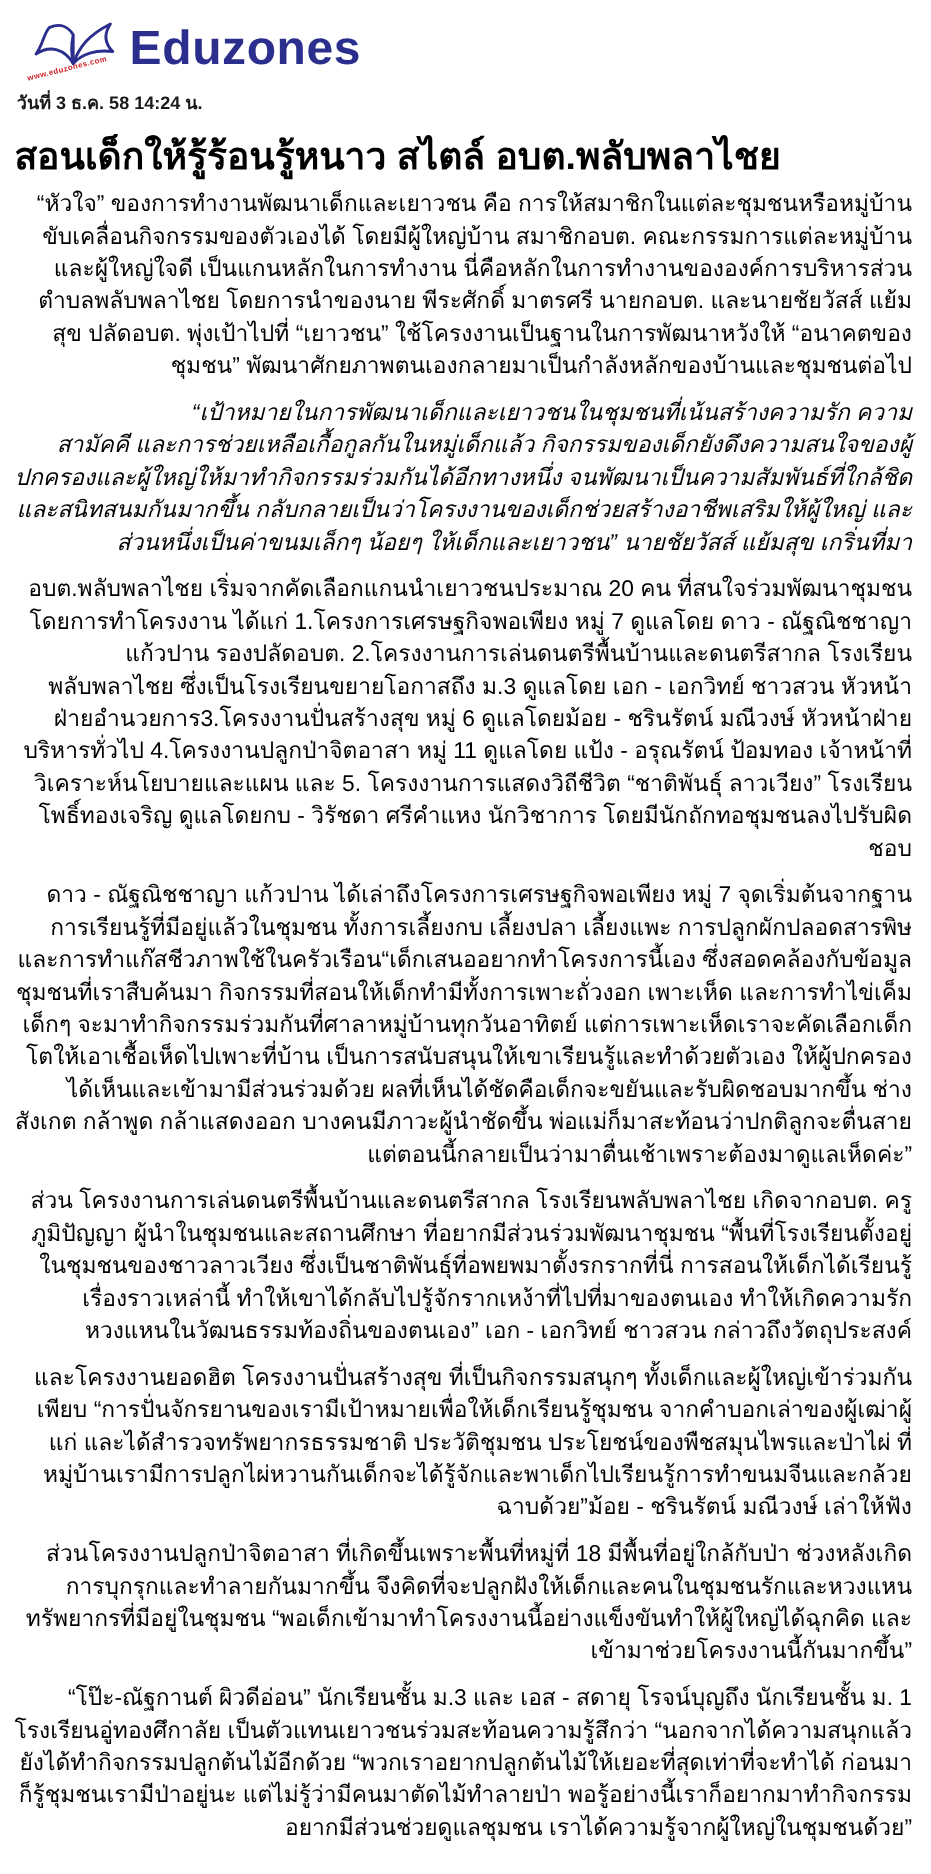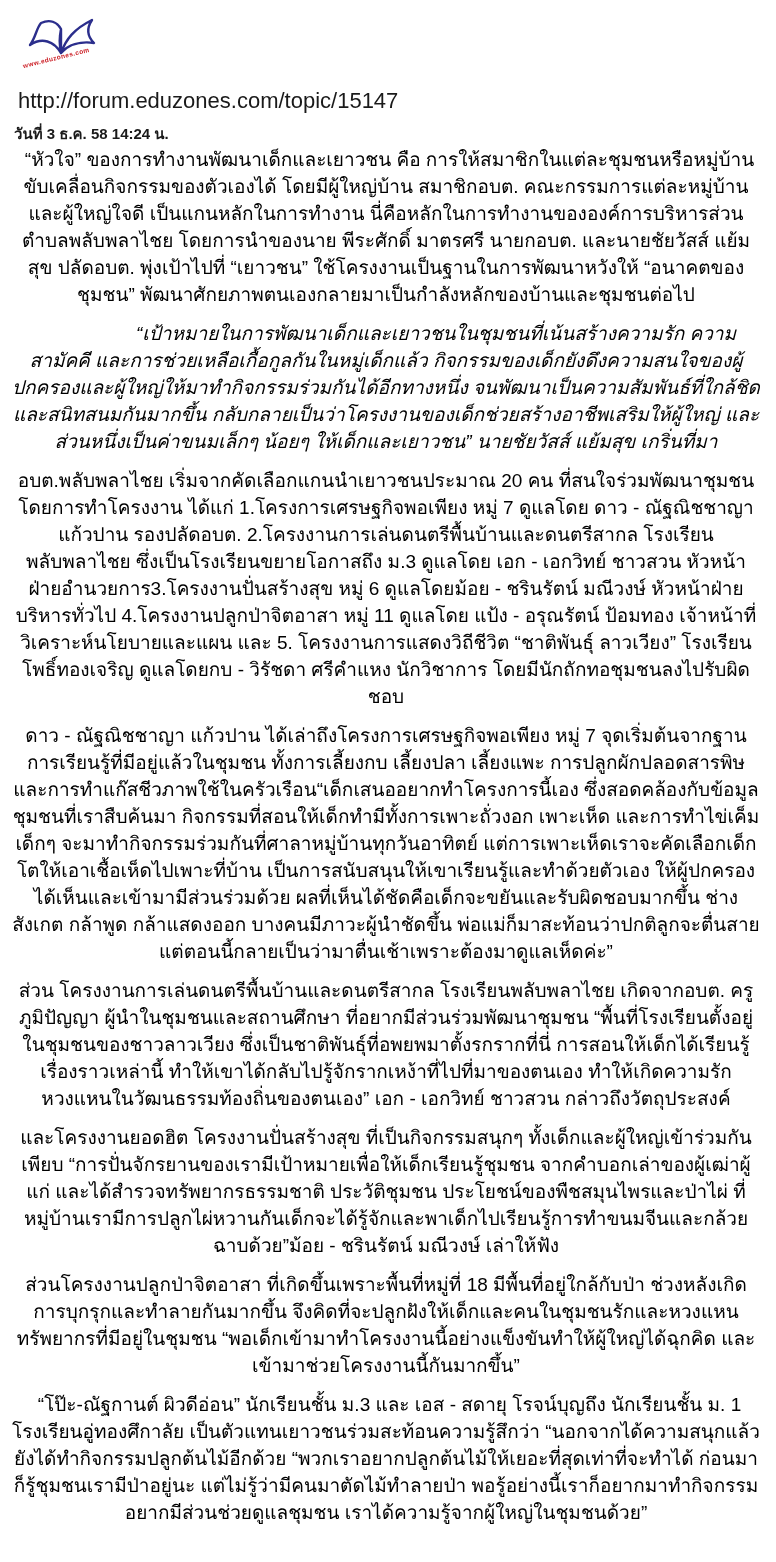--- a/index.html
+++ b/index.html
@@ -63,50 +63,51 @@
     font-size: 31px;
     font-weight: bold;
     color: #000000;
     line-height: 1.25;
   }
   .article-body p {
     font-size: 19px;
     line-height: 27px;
     color: #000000;
     margin: 0 2px 12px 0;
-    text-align: center;
+    text-align: right;
     word-break: normal;
   }
   .article-body p.small-indent { text-indent: 7px; }
   .article-body p.tab-indent   { text-indent: 100px; font-style: italic; }
 </style>
 </head>
 <body>
 
 <div class="page">
 
   
   <div class="logo-row">
     <span class="logo-mark">
       <svg width="72" height="54" viewBox="0 0 72 54" aria-hidden="true">
         <path d="M35 40 C28 28, 16 24, 4 32 C10 24, 10 16, 15 10 C24 6, 31 9, 35 16 Z" fill="#ffffff" stroke="#2b2e8c" stroke-width="2.4" stroke-linejoin="round"></path>
         <path d="M35 40 C40 26, 48 16, 66 7 C60 16, 62 24, 68 30 C54 28, 42 32, 35 40 Z" fill="#ffffff" stroke="#2b2e8c" stroke-width="2.4" stroke-linejoin="round"></path>
         <path d="M35 16 C33 24, 33 32, 35 40" fill="none" stroke="#2b2e8c" stroke-width="2"></path>
       </svg>
       <span class="logo-tagline">www.eduzones.com</span>
     </span>
+    <span class="logo-word">Eduzones</span>
   </div>
 
   
-  <a class="source-url" href="#">http://forum.eduzones.com/topic/15147</a>
 
   
   <div class="date-line">วันที่ 3 ธ.ค. 58 14:24 น.</div>
 
   
+  <h1 class="article-title">สอนเด็กให้รู้ร้อนรู้หนาว สไตล์ อบต.พลับพลาไชย</h1>
 
   <div class="article-body">
     <p class="small-indent">“หัวใจ” ของการทำงานพัฒนาเด็กและเยาวชน คือ การให้สมาชิกในแต่ละชุมชนหรือหมู่บ้านขับเคลื่อนกิจกรรมของตัวเองได้ โดยมีผู้ใหญ่บ้าน สมาชิกอบต. คณะกรรมการแต่ละหมู่บ้าน และผู้ใหญ่ใจดี เป็นแกนหลักในการทำงาน นี่คือหลักในการทำงานขององค์การบริหารส่วนตำบลพลับพลาไชย โดยการนำของนาย พีระศักดิ์ มาตรศรี นายกอบต. และนายชัยวัสส์ แย้มสุข ปลัดอบต. พุ่งเป้าไปที่ “เยาวชน” ใช้โครงงานเป็นฐานในการพัฒนาหวังให้ “อนาคตของชุมชน” พัฒนาศักยภาพตนเองกลายมาเป็นกำลังหลักของบ้านและชุมชนต่อไป</p>
     <p class="tab-indent">“เป้าหมายในการพัฒนาเด็กและเยาวชนในชุมชนที่เน้นสร้างความรัก ความสามัคคี และการช่วยเหลือเกื้อกูลกันในหมู่เด็กแล้ว กิจกรรมของเด็กยังดึงความสนใจของผู้ปกครองและผู้ใหญ่ให้มาทำกิจกรรมร่วมกันได้อีกทางหนึ่ง จนพัฒนาเป็นความสัมพันธ์ที่ใกล้ชิดและสนิทสนมกันมากขึ้น กลับกลายเป็นว่าโครงงานของเด็กช่วยสร้างอาชีพเสริมให้ผู้ใหญ่ และส่วนหนึ่งเป็นค่าขนมเล็กๆ น้อยๆ ให้เด็กและเยาวชน” นายชัยวัสส์ แย้มสุข เกริ่นที่มา</p>
     <p>อบต.พลับพลาไชย เริ่มจากคัดเลือกแกนนำเยาวชนประมาณ 20 คน ที่สนใจร่วมพัฒนาชุมชนโดยการทำโครงงาน ได้แก่ 1.โครงการเศรษฐกิจพอเพียง หมู่ 7  ดูแลโดย ดาว - ณัฐณิชชาญา แก้วปาน รองปลัดอบต. 2.โครงงานการเล่นดนตรีพื้นบ้านและดนตรีสากล โรงเรียนพลับพลาไชย ซึ่งเป็นโรงเรียนขยายโอกาสถึง ม.3 ดูแลโดย เอก - เอกวิทย์ ชาวสวน หัวหน้าฝ่ายอำนวยการ3.โครงงานปั่นสร้างสุข หมู่ 6 ดูแลโดยม้อย - ชรินรัตน์ มณีวงษ์ หัวหน้าฝ่ายบริหารทั่วไป 4.โครงงานปลูกป่าจิตอาสา หมู่ 11 ดูแลโดย แป้ง - อรุณรัตน์ ป้อมทอง เจ้าหน้าที่วิเคราะห์นโยบายและแผน และ 5. โครงงานการแสดงวิถีชีวิต “ชาติพันธุ์ ลาวเวียง” โรงเรียนโพธิ์ทองเจริญ ดูแลโดยกบ - วิรัชดา ศรีคำแหง นักวิชาการ โดยมีนักถักทอชุมชนลงไปรับผิดชอบ</p>
     <p>ดาว - ณัฐณิชชาญา แก้วปาน  ได้เล่าถึงโครงการเศรษฐกิจพอเพียง หมู่ 7 จุดเริ่มต้นจากฐานการเรียนรู้ที่มีอยู่แล้วในชุมชน ทั้งการเลี้ยงกบ เลี้ยงปลา เลี้ยงแพะ การปลูกผักปลอดสารพิษ และการทำแก๊สชีวภาพใช้ในครัวเรือน“เด็กเสนออยากทำโครงการนี้เอง ซึ่งสอดคล้องกับข้อมูลชุมชนที่เราสืบค้นมา กิจกรรมที่สอนให้เด็กทำมีทั้งการเพาะถั่วงอก เพาะเห็ด และการทำไข่เค็ม เด็กๆ จะมาทำกิจกรรมร่วมกันที่ศาลาหมู่บ้านทุกวันอาทิตย์ แต่การเพาะเห็ดเราจะคัดเลือกเด็กโตให้เอาเชื้อเห็ดไปเพาะที่บ้าน เป็นการสนับสนุนให้เขาเรียนรู้และทำด้วยตัวเอง ให้ผู้ปกครองได้เห็นและเข้ามามีส่วนร่วมด้วย ผลที่เห็นได้ชัดคือเด็กจะขยันและรับผิดชอบมากขึ้น ช่างสังเกต กล้าพูด กล้าแสดงออก บางคนมีภาวะผู้นำชัดขึ้น พ่อแม่ก็มาสะท้อนว่าปกติลูกจะตื่นสายแต่ตอนนี้กลายเป็นว่ามาตื่นเช้าเพราะต้องมาดูแลเห็ดค่ะ”</p>
     <p>ส่วน โครงงานการเล่นดนตรีพื้นบ้านและดนตรีสากล โรงเรียนพลับพลาไชย เกิดจากอบต. ครูภูมิปัญญา ผู้นำในชุมชนและสถานศึกษา ที่อยากมีส่วนร่วมพัฒนาชุมชน “พื้นที่โรงเรียนตั้งอยู่ในชุมชนของชาวลาวเวียง ซึ่งเป็นชาติพันธุ์ที่อพยพมาตั้งรกรากที่นี่ การสอนให้เด็กได้เรียนรู้เรื่องราวเหล่านี้ ทำให้เขาได้กลับไปรู้จักรากเหง้าที่ไปที่มาของตนเอง ทำให้เกิดความรัก หวงแหนในวัฒนธรรมท้องถิ่นของตนเอง” เอก - เอกวิทย์ ชาวสวน กล่าวถึงวัตถุประสงค์</p>
     <p>และโครงงานยอดฮิต โครงงานปั่นสร้างสุข ที่เป็นกิจกรรมสนุกๆ ทั้งเด็กและผู้ใหญ่เข้าร่วมกันเพียบ “การปั่นจักรยานของเรามีเป้าหมายเพื่อให้เด็กเรียนรู้ชุมชน จากคำบอกเล่าของผู้เฒ่าผู้แก่ และได้สำรวจทรัพยากรธรรมชาติ ประวัติชุมชน ประโยชน์ของพืชสมุนไพรและป่าไผ่ ที่หมู่บ้านเรามีการปลูกไผ่หวานกันเด็กจะได้รู้จักและพาเด็กไปเรียนรู้การทำขนมจีนและกล้วยฉาบด้วย”ม้อย - ชรินรัตน์ มณีวงษ์ เล่าให้ฟัง</p>
     <p>ส่วนโครงงานปลูกป่าจิตอาสา ที่เกิดขึ้นเพราะพื้นที่หมู่ที่ 18 มีพื้นที่อยู่ใกล้กับป่า ช่วงหลังเกิดการบุกรุกและทำลายกันมากขึ้น จึงคิดที่จะปลูกฝังให้เด็กและคนในชุมชนรักและหวงแหนทรัพยากรที่มีอยู่ในชุมชน “พอเด็กเข้ามาทำโครงงานนี้อย่างแข็งขันทำให้ผู้ใหญ่ได้ฉุกคิด และเข้ามาช่วยโครงงานนี้กันมากขึ้น”</p>
     <p class="small-indent">“โป๊ะ-ณัฐกานต์ ผิวดีอ่อน” นักเรียนชั้น ม.3 และ เอส - สดายุ โรจน์บุญถึง นักเรียนชั้น ม. 1 โรงเรียนอู่ทองศึกาลัย เป็นตัวแทนเยาวชนร่วมสะท้อนความรู้สึกว่า “นอกจากได้ความสนุกแล้ว ยังได้ทำกิจกรรมปลูกต้นไม้อีกด้วย “พวกเราอยากปลูกต้นไม้ให้เยอะที่สุดเท่าที่จะทำได้ ก่อนมาก็รู้ชุมชนเรามีป่าอยู่นะ แต่ไม่รู้ว่ามีคนมาตัดไม้ทำลายป่า พอรู้อย่างนี้เราก็อยากมาทำกิจกรรม อยากมีส่วนช่วยดูแลชุมชน เราได้ความรู้จากผู้ใหญ่ในชุมชนด้วย”</p>

